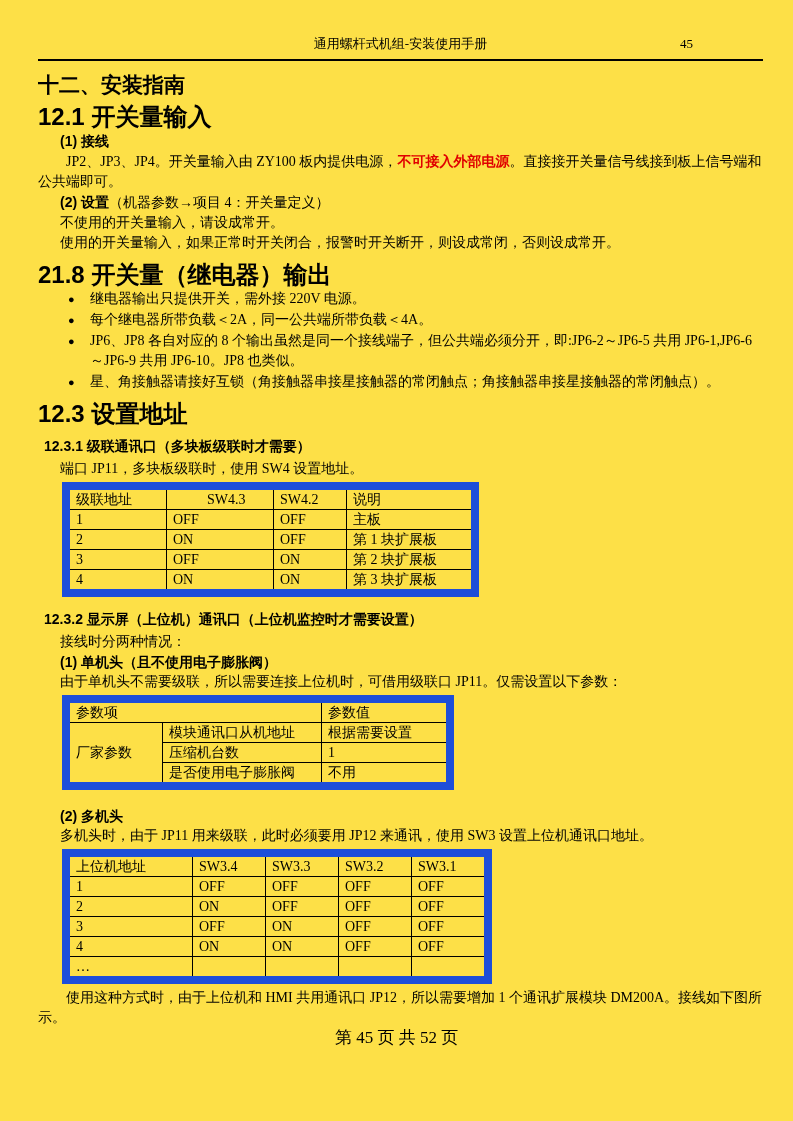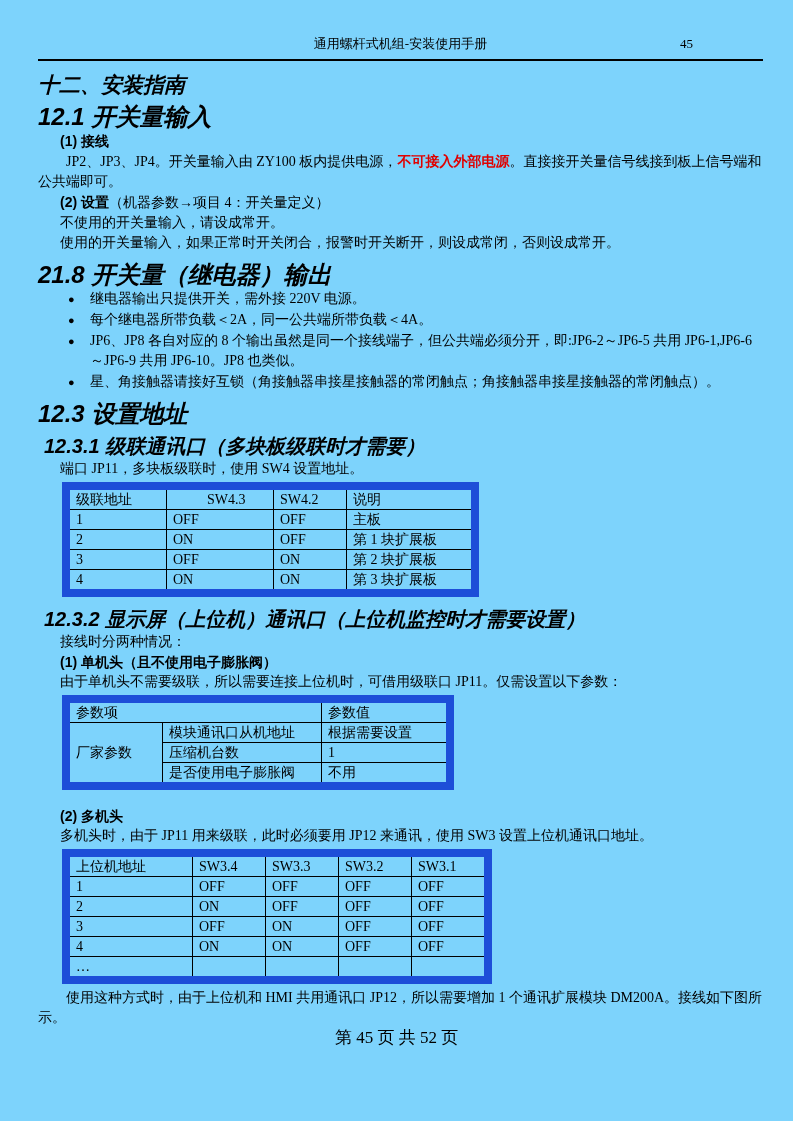--- a/index.html
+++ b/index.html
@@ -1,34 +1,34 @@
 <!DOCTYPE html>
 <html><head>
 <meta charset="utf-8">
 <style>
   html,body{margin:0;padding:0;background:#ffffff;}
   .page{
     position:relative;
     width:793px;height:1121px;
     box-sizing:border-box;
     padding:34px 30px 0 38px;
-    background:#7dd3fc;
+    background:#fde047;
     color:#000;
     font-family:"Liberation Serif","DejaVu Serif",serif;
     font-size:14px;
     line-height:20px;
   }
   
   .doc-header{position:relative;text-align:center;font-size:13px;padding-bottom:5px;border-bottom:2px solid #000;}
   .doc-header .pnum{position:absolute;right:70px;top:0;margin-left:28px;}
   
-  .h-sans{font-family:"Liberation Sans","DejaVu Sans",sans-serif;font-weight:bold;font-style:italic;}
+  .h-sans{font-family:"Liberation Sans","DejaVu Sans",sans-serif;font-weight:bold;}
   h1.chapter{font-size:21px;margin:14px 0 4px 0;}
   h2.sec{font-size:24px;margin:12px 0 4px 0;}
-  h3.subsec{font-size:20px;margin:12px 0 3px 6px;}
+  h3.subsec{font-size:14px;margin:12px 0 3px 6px;}
   p{margin:0;}
   .ind{margin-left:22px;}
   .ti{text-indent:2em;}
   .blabel{font-family:"Liberation Sans","DejaVu Sans",sans-serif;font-weight:bold;}
   .warning{color:#e00000;font-weight:bold;font-family:"Liberation Sans","DejaVu Sans",sans-serif;}
   
   ul.bullets{list-style:none;margin:2px 0 0 0;padding:0 0 0 52px;}
   ul.bullets li{position:relative;margin:0 0 1px 0;}
   ul.bullets li .bullet{position:absolute;left:-22px;top:0;font-size:11px;}
   

